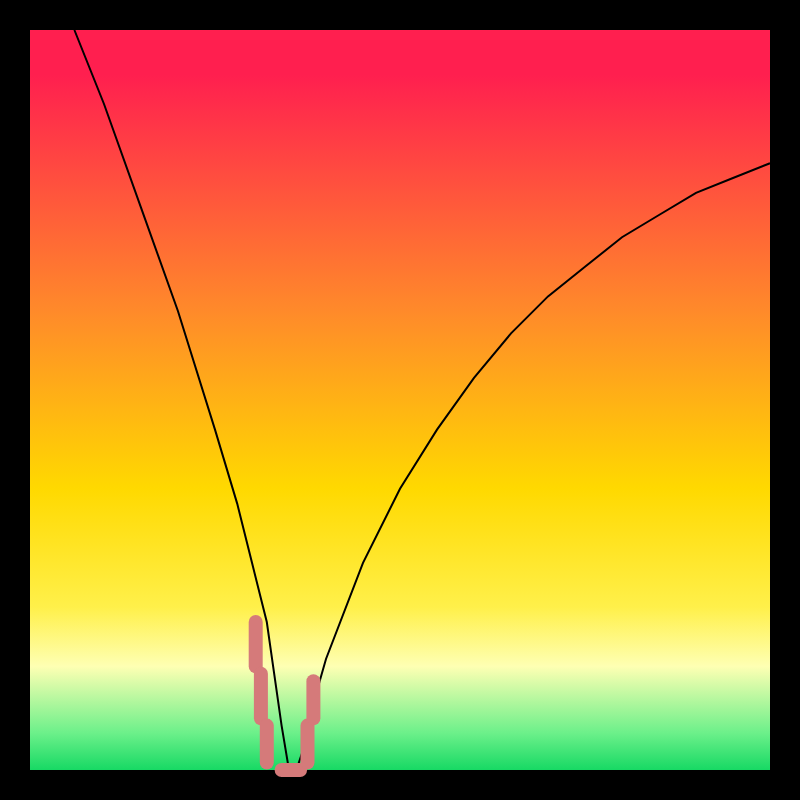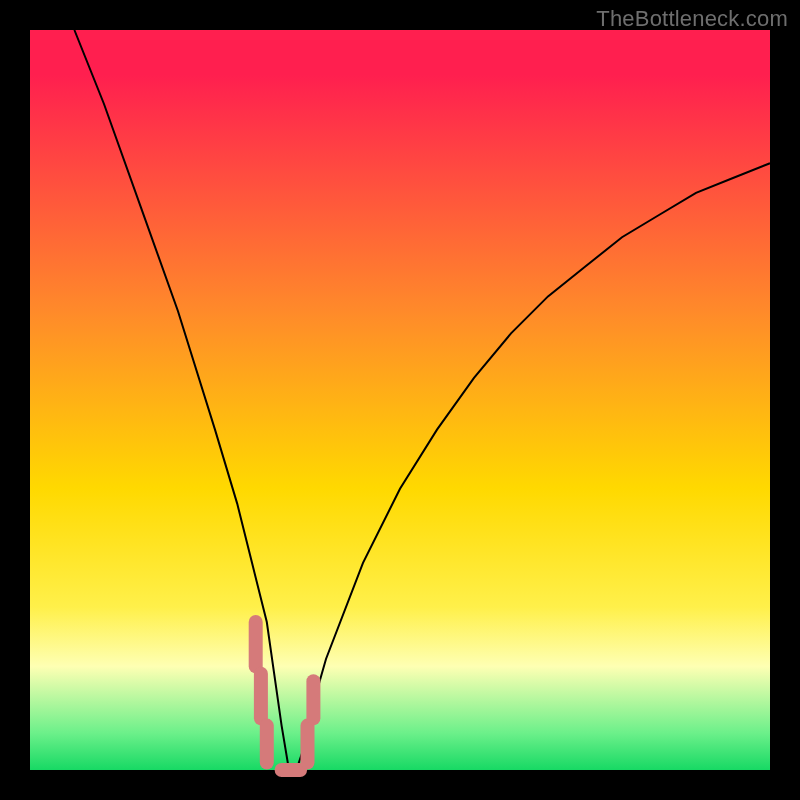--- a/index.html
+++ b/index.html
@@ -62,21 +62,20 @@
   }
   .marker-stroke {
     fill: none;
     stroke-linecap: round;
   }
 </style>
 </head>
 <body>
 
 <div class="frame">
-  <div class="watermark">TheBottleneck.com</div>
 
   <div class="plot-area" id="plot-area">
     <svg class="curve" id="curve-svg" viewBox="0 0 740 740" preserveAspectRatio="none">
 
     <path d="M44.4 0.0 L74.0 74.0 L111.0 177.6 L148.0 281.2 L185.0 399.6 L207.2 473.6 L222.0 532.8 L236.8 592.0 L244.2 643.8 L251.6 695.6 L259.0 740.0 L266.4 740.0 L273.8 717.8 L281.2 680.8 L296.0 629.0 L333.0 532.8 L370.0 458.8 L407.0 399.6 L444.0 347.8 L481.0 303.4 L518.0 266.4 L555.0 236.8 L592.0 207.2 L629.0 185.0 L666.0 162.8 L703.0 148.0 L740.0 133.2" class="curve-path" stroke="#000000"></path>
         <line x1="225.7" y1="592.0" x2="225.7" y2="636.4" class="marker-stroke" stroke="#d57a7a" stroke-width="14"></line>
         <line x1="230.9" y1="643.8" x2="230.9" y2="688.2" class="marker-stroke" stroke="#d57a7a" stroke-width="14"></line>
         <line x1="236.8" y1="695.6" x2="236.8" y2="732.6" class="marker-stroke" stroke="#d57a7a" stroke-width="14"></line>
         <line x1="251.6" y1="740.0" x2="270.1" y2="740.0" class="marker-stroke" stroke="#d57a7a" stroke-width="14"></line>
         <line x1="277.5" y1="732.6" x2="277.5" y2="695.6" class="marker-stroke" stroke="#d57a7a" stroke-width="14"></line>

